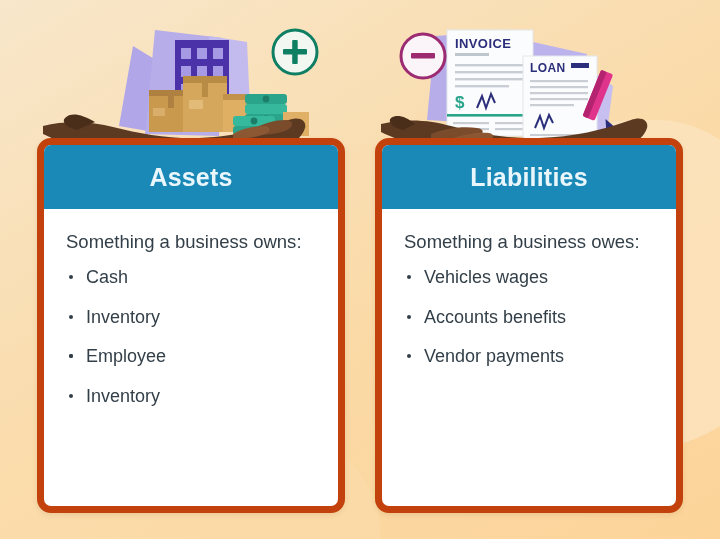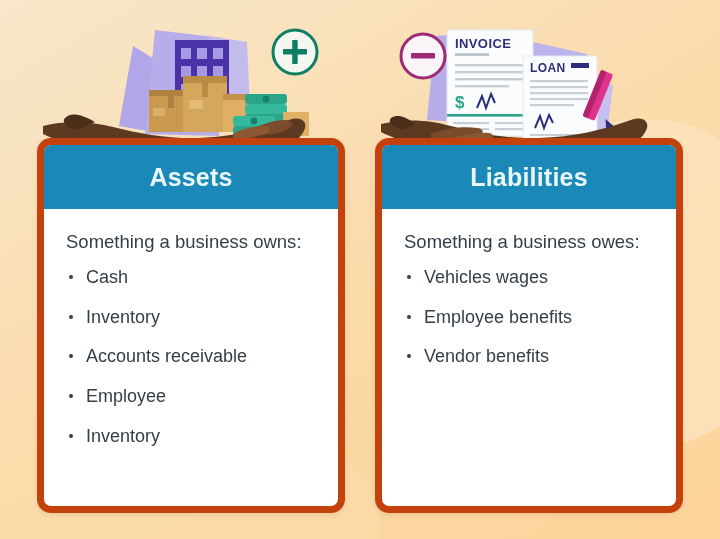--- a/index.html
+++ b/index.html
@@ -210,21 +210,21 @@
 
     <div class="card">
       <div class="card-header">
         <div class="card-title">Assets</div>
       </div>
       <div class="card-body">
         <div class="card-intro"><span>Something a business </span><b>owns</b><span>:</span></div>
         <ul class="bullet-list">
           <li><span class="dot"></span><span>Cash</span></li>
           <li><span class="dot"></span><span>Inventory</span></li>
-          <li><span class="dot"></span><span>Accounts receivable</span></li>
+          <li><span class="dot"></span></li>
           <li><span class="dot"></span><span>Employee</span></li>
           <li><span class="dot"></span><span>Inventory</span></li>
         </ul>
       </div>
     </div>
   </div>
 
   <div class="column right">
 
     <div class="illustration">
@@ -294,20 +294,20 @@
     </div>
 
     <div class="card">
       <div class="card-header">
         <div class="card-title">Liabilities</div>
       </div>
       <div class="card-body">
         <div class="card-intro"><span>Something a business </span><b>owes</b><span>:</span></div>
         <ul class="bullet-list">
           <li><span class="dot"></span><span>Vehicles wages</span></li>
-          <li><span class="dot"></span><span>Employee benefits</span></li>
-          <li><span class="dot"></span><span>Vendor benefits</span></li>
+          <li><span class="dot"></span><span>Accounts benefits</span></li>
+          <li><span class="dot"></span><span>Vendor payments</span></li>
         </ul>
       </div>
     </div>
   </div>
 
 </div>
 
 </body></html>

